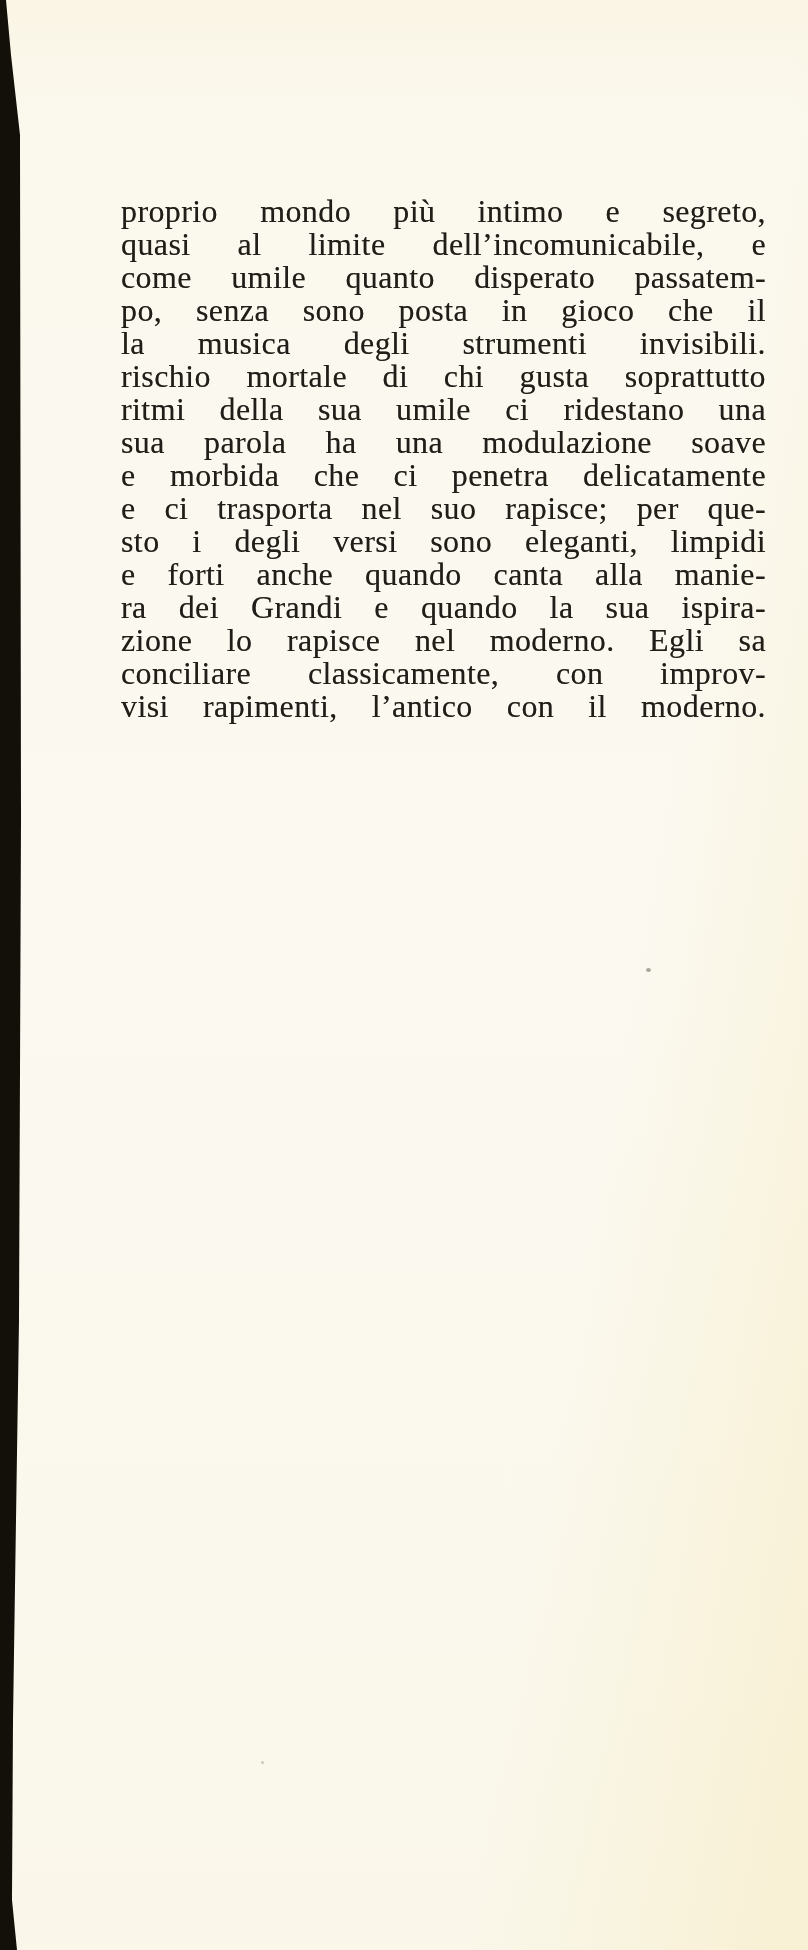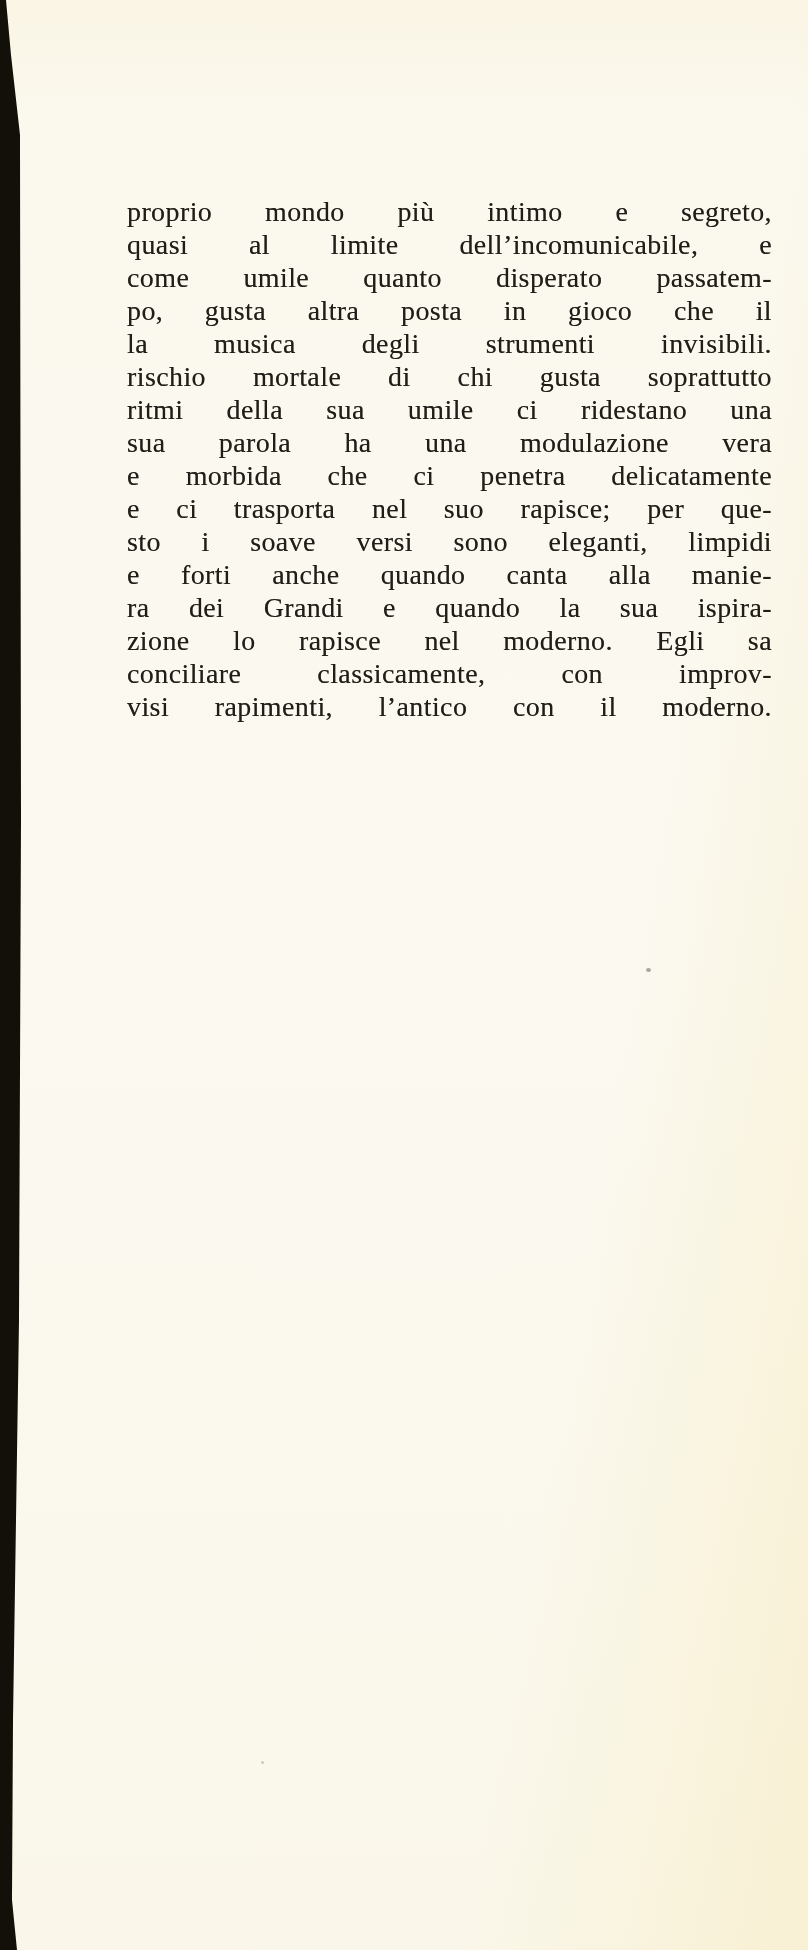--- a/index.html
+++ b/index.html
@@ -23,24 +23,24 @@
     left: 0; top: 0;
     width: 24px; height: 1950px;
     background: #131009;
     clip-path: polygon(
       0 0, 6px 0, 11px 55px, 20px 135px, 21px 820px,
       19px 1320px, 13px 1720px, 12px 1900px, 17px 1950px, 0 1950px
     );
   }
   .text-block {
     position: absolute;
-    left: 127px;
+    left: 121px;
     top: 195px;
     width: 645px;
-    font-size: 28px;
+    font-size: 32px;
     line-height: 33px;
     color: #211e19;
     letter-spacing: 0.4px;
     text-rendering: optimizeLegibility;
   }
   .text-line {
     text-align: justify;
     text-align-last: justify;
     white-space: normal;
     text-shadow: 0 0 0.4px rgba(33,30,25,0.55);
@@ -64,28 +64,28 @@
 <body>
 
 <div class="scan">
 
   <div class="gutter"></div>
 
   <div class="text-block">
     <div class="text-line">proprio mondo più intimo e segreto,</div>
     <div class="text-line">quasi al limite dell’incomunicabile, e</div>
     <div class="text-line">come umile quanto disperato passatem-</div>
-    <div class="text-line">po, gusta altra posta in gioco che il</div>
+    <div class="text-line">po, senza sono posta in gioco che il</div>
     <div class="text-line">la musica degli strumenti invisibili.</div>
     <div class="text-line">rischio mortale di chi gusta soprattutto</div>
     <div class="text-line">ritmi della sua umile ci ridestano una</div>
-    <div class="text-line">sua parola ha una modulazione vera</div>
+    <div class="text-line">sua parola ha una modulazione soave</div>
     <div class="text-line">e morbida che ci penetra delicatamente</div>
     <div class="text-line">e ci trasporta nel suo rapisce; per que-</div>
-    <div class="text-line">sto i soave versi sono eleganti, limpidi</div>
+    <div class="text-line">sto i degli versi sono eleganti, limpidi</div>
     <div class="text-line">e forti anche quando canta alla manie-</div>
     <div class="text-line">ra dei Grandi e quando la sua ispira-</div>
     <div class="text-line">zione lo rapisce nel moderno. Egli sa</div>
     <div class="text-line">conciliare classicamente, con improv-</div>
     <div class="text-line">visi rapimenti, l’antico con il moderno.</div>
   </div>
 
   <div class="speck speck-1"></div>
   <div class="speck speck-2"></div>
 

